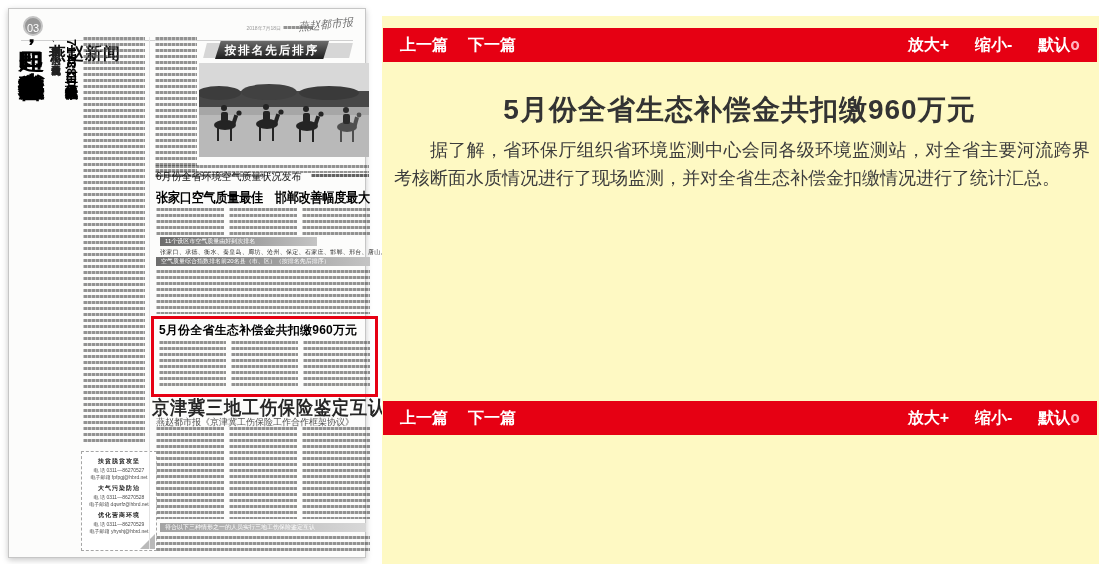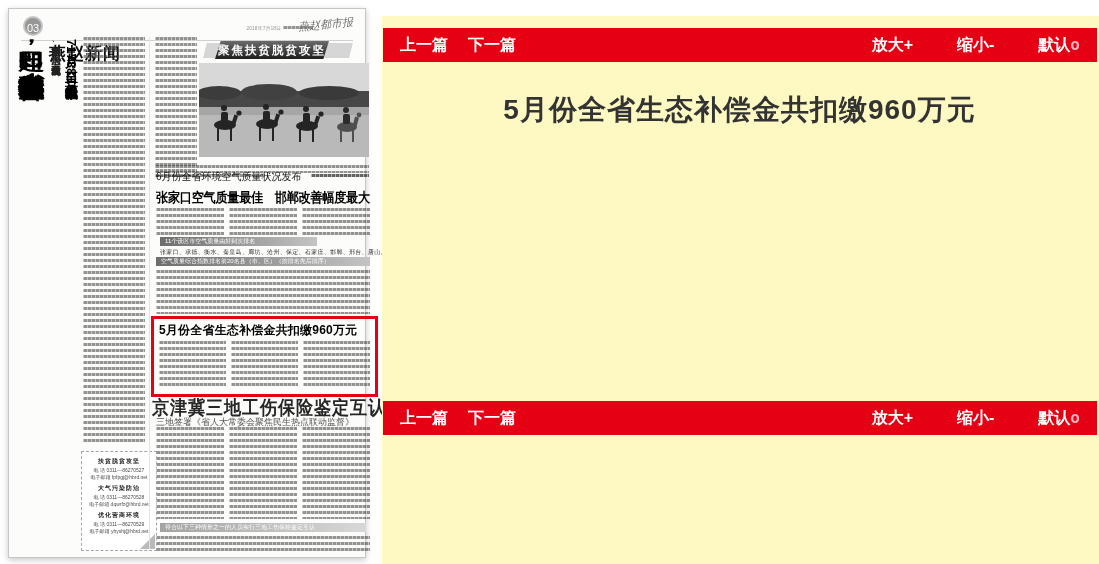--- a/index.html
+++ b/index.html
@@ -68,21 +68,21 @@
   .injury-headline{position:absolute;left:143px;top:386px;width:222px;font-size:19px;font-weight:900;color:#262626;
     white-space:nowrap;letter-spacing:1px;transform:scaleX(.9);transform-origin:left;}
   .injury-sub{position:absolute;left:147px;top:407px;font-size:9px;color:#555;}
 
   
   .reader{position:absolute;left:382px;top:16px;width:717px;height:564px;background:#fef9c3;}
   .rbar{position:absolute;left:1px;right:2px;height:34px;background:#e60013;color:#fff;
     display:flex;align-items:center;padding:0 17px;box-sizing:border-box;font-size:16px;font-weight:700;}
   .rbar.top{top:12px;} .rbar.bottom{top:385px;}
   .rbar .grp-left{display:flex;gap:20px;}
-  .rbar .grp-right{margin-left:auto;display:flex;gap:44px;}
+  .rbar .grp-right{margin-left:auto;display:flex;gap:26px;}
   .rbar span{cursor:pointer;white-space:nowrap;}
   .suffix-o{color:#ffb3c0;font-family:"DejaVu Sans Mono",monospace;font-weight:700;}
   .article-title{position:absolute;top:56px;left:20px;right:22px;text-align:center;
     font-size:28px;font-weight:800;color:#333;letter-spacing:1px;}
   .article-body{position:absolute;top:120px;left:12px;right:9px;font-size:18px;line-height:28px;
     color:#3d3d3d;text-align:justify;font-family:"DejaVu Serif",serif;}
   .article-body p{margin:0 0 13px;text-indent:2em;}
 </style>
 </head>
 <body>
@@ -121,21 +121,21 @@
     </div>
     <div class="curl"></div>
   </div>
 
   <div class="v-rule"></div>
 
   <div class="sim" style="left:146px;top:28px;width:42px;height:140px;"></div>
 
   <div class="photo-block">
     <div class="banner-back"></div>
-    <div class="banner">聚焦扶贫脱贫攻坚</div>
+    <div class="banner">按排名先后排序</div>
     <svg class="photo" viewBox="0 0 170 94" xmlns="http://www.w3.org/2000/svg">
       <rect x="0" y="0" width="170" height="40" fill="#d8d8d8"></rect>
       <rect x="0" y="28" width="170" height="18" fill="#474747"></rect>
       <ellipse cx="20" cy="30" rx="22" ry="7" fill="#3c3c3c"></ellipse>
       <ellipse cx="70" cy="29" rx="28" ry="8" fill="#414141"></ellipse>
       <ellipse cx="130" cy="30" rx="30" ry="7" fill="#3a3a3a"></ellipse>
       <rect x="0" y="44" width="170" height="50" fill="#b9b9b9"></rect>
       <rect x="0" y="44" width="170" height="8" fill="#a6a6a6"></rect>
       <g fill="#242424">
         <ellipse cx="26" cy="62" rx="11" ry="5"></ellipse>
@@ -196,21 +196,21 @@
   <div class="red-box">
     <div class="eco-headline">5月份全省生态补偿金共扣缴960万元</div>
     <div class="cols" style="left:5px;top:22px;width:211px;height:47px;">
       <div></div>
         <div></div>
         <div></div>
     </div>
   </div>
 
   <div class="injury-headline">京津冀三地工伤保险鉴定互认</div>
-  <div class="injury-sub">三地签署《省人大常委会聚焦民生热点联动监督》</div>
+  <div class="injury-sub">燕赵都市报《京津冀工伤保险工作合作框架协议》</div>
 
   <div class="cols" style="left:147px;top:418px;width:214px;height:92px;">
     <div></div>
       <div></div>
       <div></div>
   </div>
 
   <div class="gbar light" style="left:151px;top:514px;width:206px;">符合以下三种情形之一的人员实行三地工伤保险鉴定互认</div>
   <div class="sim" style="left:147px;top:527px;width:214px;height:17px;"></div>
 </div>
@@ -225,20 +225,21 @@
     <div class="grp-right">
       <span>放大+</span>
       <span>缩小-</span>
       <span><span>默认</span><span class="suffix-o">o</span></span>
     </div>
   </div>
 
   <h1 class="article-title">5月份全省生态补偿金共扣缴960万元</h1>
 
   <div class="article-body">
+    <p>据了解，省环保厅组织省环境监测中心会同各级环境监测站，对全省主要河流跨界考核断面水质情况进行了现场监测，并对全省生态补偿金扣缴情况进行了统计汇总。</p>
   </div>
 
   <div class="rbar bottom">
     <div class="grp-left">
       <span>上一篇</span>
       <span>下一篇</span>
     </div>
     <div class="grp-right">
       <span>放大+</span>
       <span>缩小-</span>

